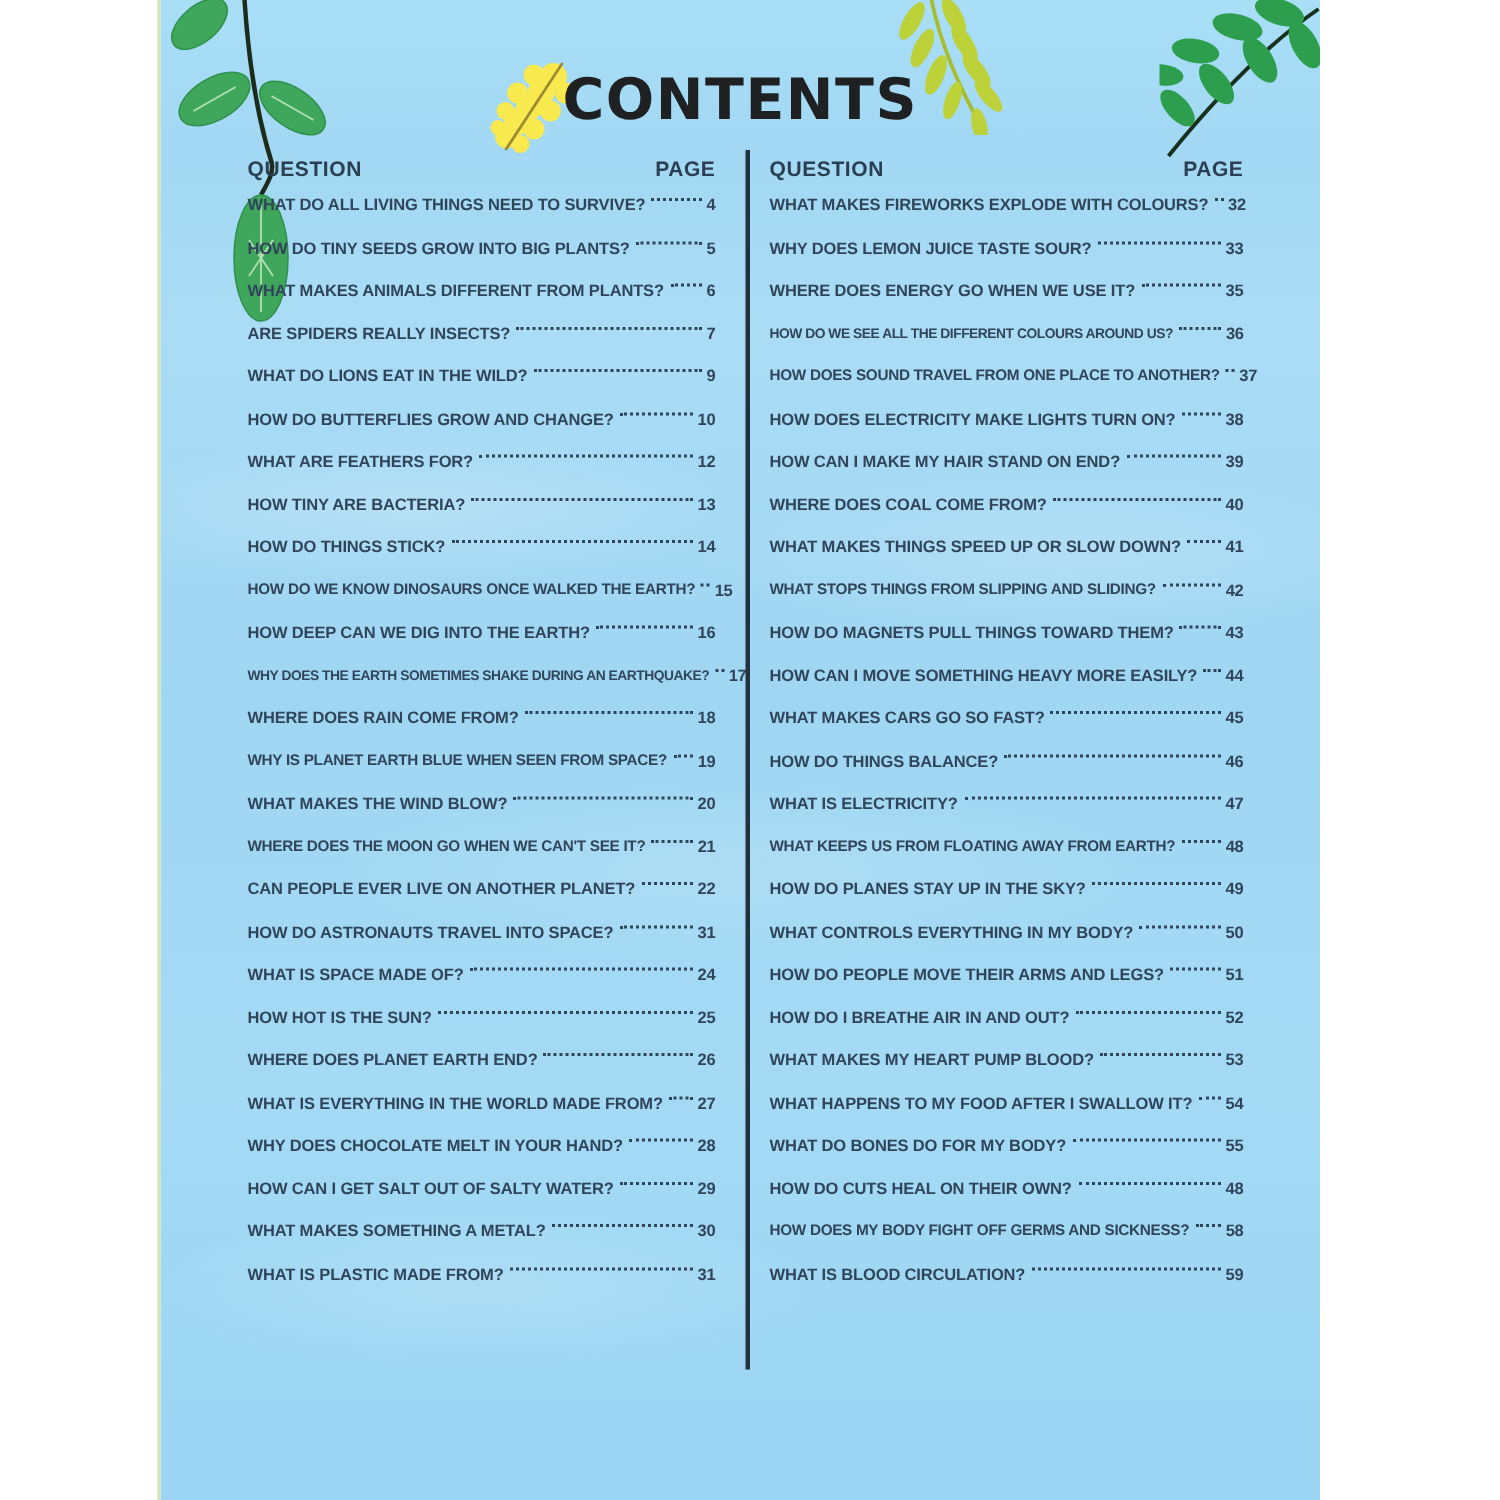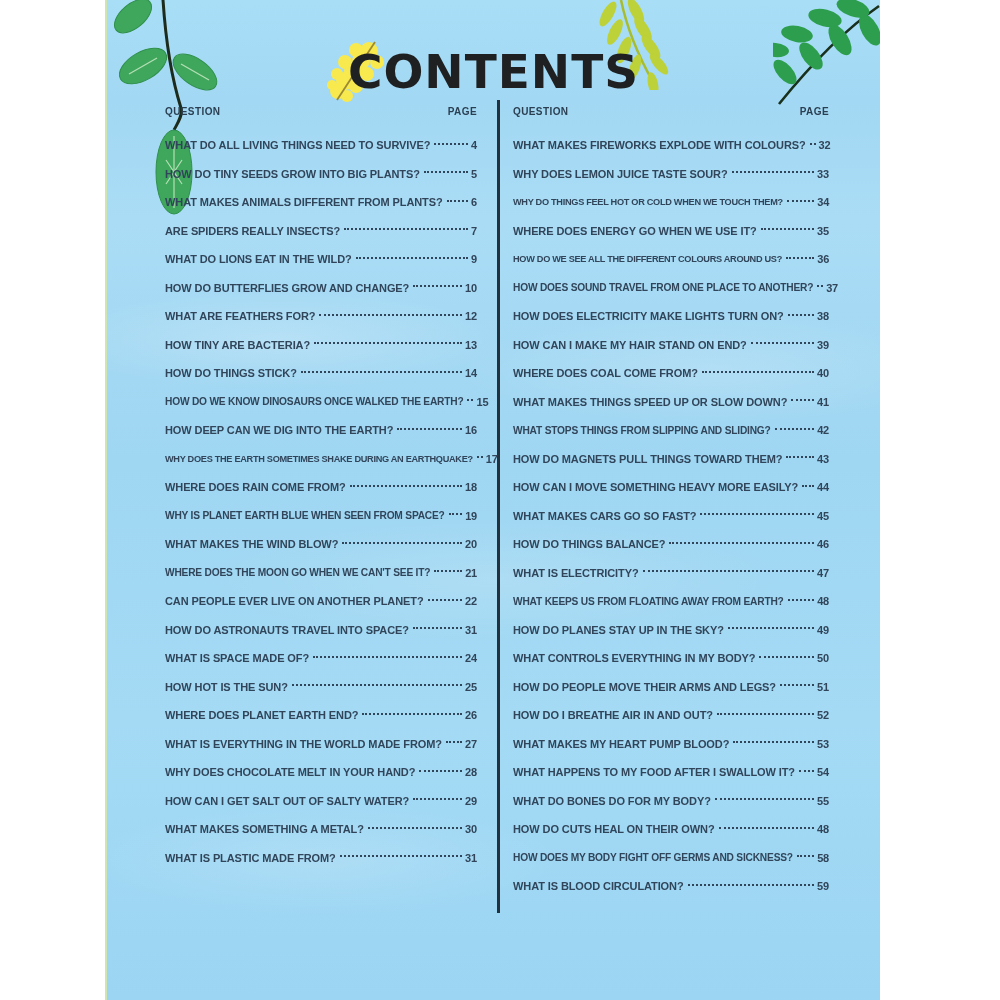--- a/index.html
+++ b/index.html
@@ -14,32 +14,32 @@
     background:
       radial-gradient(ellipse 320px 70px at 22% 34%, rgba(255,255,255,.20), rgba(255,255,255,0) 70%),
       radial-gradient(ellipse 360px 80px at 78% 37%, rgba(255,255,255,.16), rgba(255,255,255,0) 70%),
       radial-gradient(ellipse 420px 90px at 50% 58%, rgba(255,255,255,.13), rgba(255,255,255,0) 70%),
       radial-gradient(ellipse 340px 80px at 28% 86%, rgba(255,255,255,.15), rgba(255,255,255,0) 70%),
       linear-gradient(180deg,#a9def7 0%,#a2d8f3 10%,#aadcf5 22%,#9fd6f2 46%,#a4daf4 72%,#9bd5f3 100%);
   }
   .deco{position:absolute;pointer-events:none;}
   .title{
     position:absolute;left:0;top:44px;width:100%;text-align:center;
-    font-family:"DejaVu Sans",sans-serif;font-weight:bold;font-size:47px;
+    font-family:"DejaVu Sans",sans-serif;font-weight:bold;font-size:38px;
     letter-spacing:1px;color:#1e2022;
   }
   .col{position:absolute;top:103px;}
   .col0{left:58px;width:312px;}
   .col1{left:406px;width:316px;}
   .col-head{
     display:flex;justify-content:space-between;align-items:center;height:17px;
-    font-size:10px;font-weight:bold;color:#2b3f52;letter-spacing:.4px;
+    font-size:14px;font-weight:bold;color:#2b3f52;letter-spacing:.4px;
   }
   .rows{margin-top:11px;}
-  .row{height:28.5px;display:flex;align-items:center;color:#31455a;font-weight:bold;font-size:11px;letter-spacing:-0.1px;}
+  .row{height:28.5px;display:flex;align-items:flex-start;color:#31455a;font-weight:bold;font-size:11px;letter-spacing:-0.1px;}
   .row.sz-m{font-size:10.2px;letter-spacing:-0.2px;}
   .row.sz-s{font-size:9.2px;letter-spacing:-0.3px;}
   .q{white-space:nowrap;}
   .dots{flex:1;min-width:6px;border-bottom:2px dotted #31455a;margin:0 3px 4px 4px;height:1px;}
   .pg{white-space:nowrap;font-size:11px;}
   .divider{position:absolute;left:390px;top:100px;width:3px;height:813px;background:#22313d;}
 </style>
 </head>
 <body>
 
@@ -263,25 +263,20 @@
           <div class="row">
             <span class="q">WHAT MAKES FIREWORKS EXPLODE WITH COLOURS?</span>
             <span class="dots"></span>
             <span class="pg">32</span>
           </div>
           <div class="row">
             <span class="q">WHY DOES LEMON JUICE TASTE SOUR?</span>
             <span class="dots"></span>
             <span class="pg">33</span>
           </div>
-          <div class="row sz-s">
-            <span class="q">WHY DO THINGS FEEL HOT OR COLD WHEN WE TOUCH THEM?</span>
-            <span class="dots"></span>
-            <span class="pg">34</span>
-          </div>
           <div class="row">
             <span class="q">WHERE DOES ENERGY GO WHEN WE USE IT?</span>
             <span class="dots"></span>
             <span class="pg">35</span>
           </div>
           <div class="row sz-s">
             <span class="q">HOW DO WE SEE ALL THE DIFFERENT COLOURS AROUND US?</span>
             <span class="dots"></span>
             <span class="pg">36</span>
           </div>

